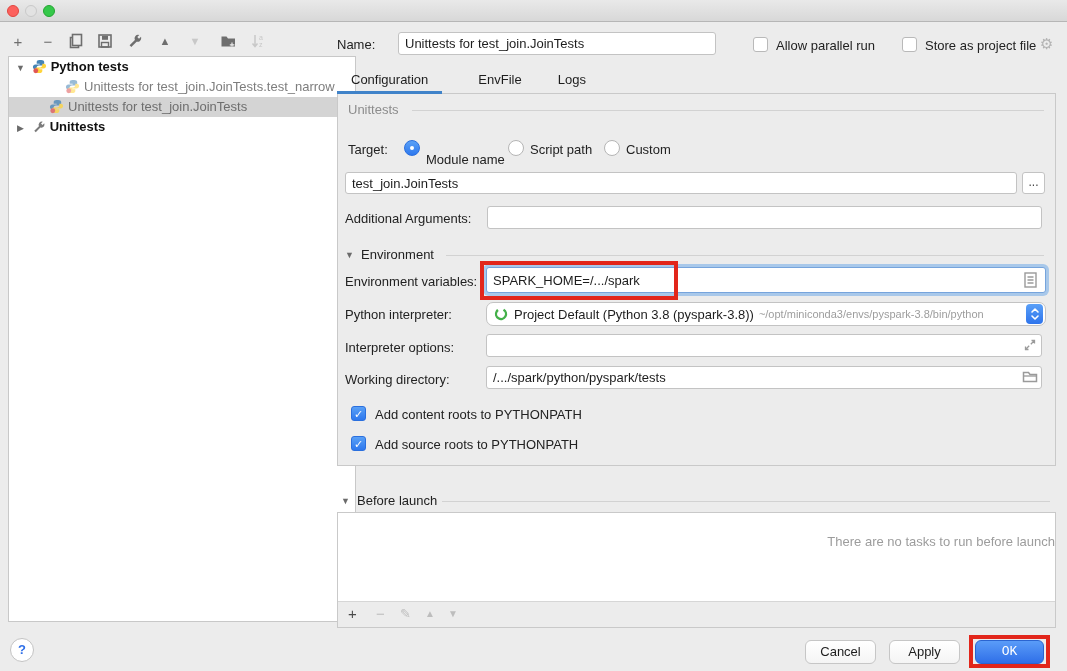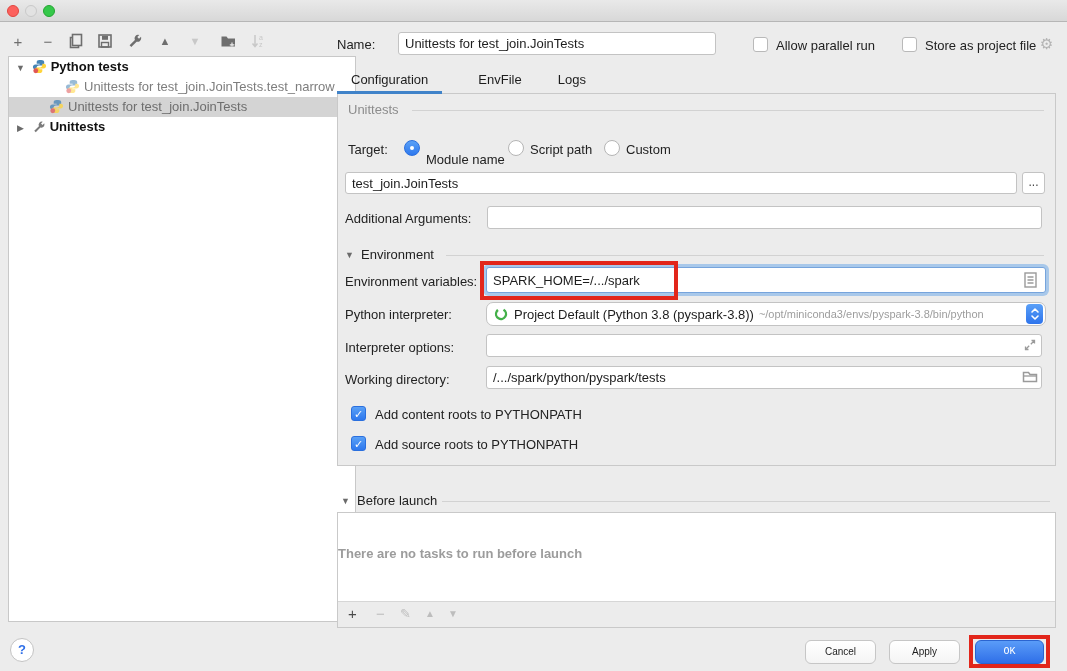--- a/index.html
+++ b/index.html
@@ -58,21 +58,21 @@
   .tab.selected { border-bottom:3px solid #4083c9; }
 
   
   .pane { position:absolute; left:337px; top:94px; width:719px; height:372px;
           border:1px solid #c9c9c9; border-top:none; background:#ececec; }
 
   .sec-arrow { font-size:9px; color:#6b6b6b; }
 
   
   .btn { position:absolute; height:24px; background:linear-gradient(#ffffff,#f4f4f4);
-         border:1px solid #c6c6c6; border-radius:6px; font-size:10px; text-align:center; line-height:22px; color:#1d1d1d; }
+         border:1px solid #c6c6c6; border-radius:6px; font-size:13px; text-align:center; line-height:22px; color:#1d1d1d; }
   .btn.primary { background:linear-gradient(#5a9cf8,#2f6fe8); border:1px solid #2a64d0; color:#fff; }
   .dots-btn { position:absolute; width:23px; height:22px; background:#fff; border:1px solid #c3c3c3;
               border-radius:3px; text-align:center; line-height:18px; color:#444; font-size:12px; }
   .help-btn { position:absolute; left:10px; top:638px; width:24px; height:24px; border-radius:50%;
               background:#fff; border:1px solid #c3c3c3; color:#2f6fe8; font-weight:bold;
               text-align:center; line-height:22px; font-size:13px; }
 
   
   .dropdown { position:absolute; background:#fff; border:1px solid #c3c3c3; border-radius:4px;
               display:flex; align-items:center; padding:0 2px 0 7px; }
@@ -264,21 +264,21 @@
   <span class="cb checked" style="left:351px;top:406px;">✓</span>
   <span class="abs lbl" style="left:375px;top:407px;">Add content roots to PYTHONPATH</span>
   <span class="cb checked" style="left:351px;top:436px;">✓</span>
   <span class="abs lbl" style="left:375px;top:437px;">Add source roots to PYTHONPATH</span>
 
   <span class="abs sec-arrow" style="left:341px;top:496px;">▼</span>
   <span class="abs lbl" style="left:357px;top:493px;">Before launch</span>
   <div class="hr" style="left:442px;top:501px;width:608px;"></div>
 
   <div class="abs" style="left:337px;top:512px;width:719px;height:116px;border:1px solid #c9c9c9;background:#fff;">
-    <div class="empty-msg" style="text-align:left;margin-top:33px;font-weight:bold;">There are no tasks to run before launch</div>
+    <div class="empty-msg" style="text-align:right;margin-top:21px;">There are no tasks to run before launch</div>
     <div class="abs" style="left:0;bottom:0;width:717px;height:26px;background:#ececec;border-top:1px solid #d6d6d6;">
       <span class="abs" style="left:10px;top:3px;font-size:15px;color:#4a4a4a;">+</span>
       <span class="abs" style="left:38px;top:3px;font-size:15px;color:#bdbdbd;">−</span>
       <span class="abs" style="left:62px;top:4px;font-size:13px;color:#bdbdbd;">✎</span>
       <span class="abs" style="left:87px;top:6px;font-size:10px;color:#bdbdbd;">▲</span>
       <span class="abs" style="left:110px;top:6px;font-size:10px;color:#bdbdbd;">▼</span>
     </div>
   </div>
 
   <div class="help-btn">?</div>

